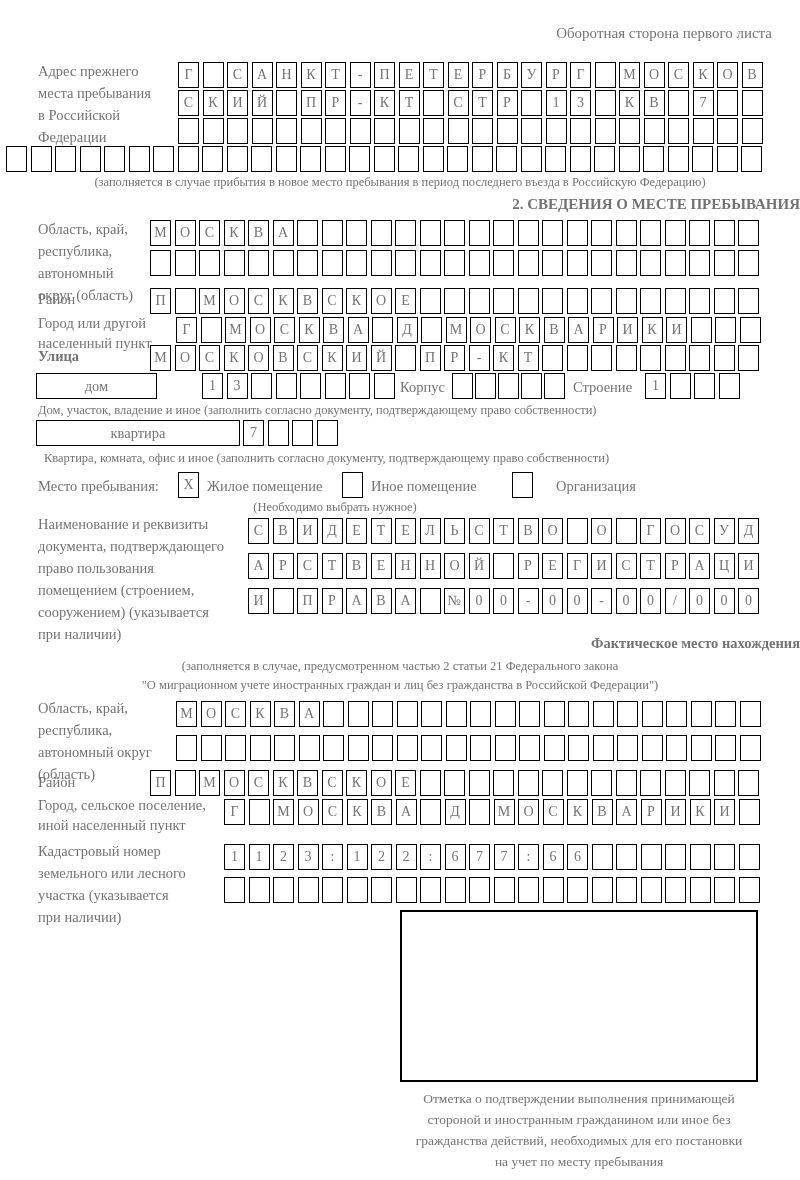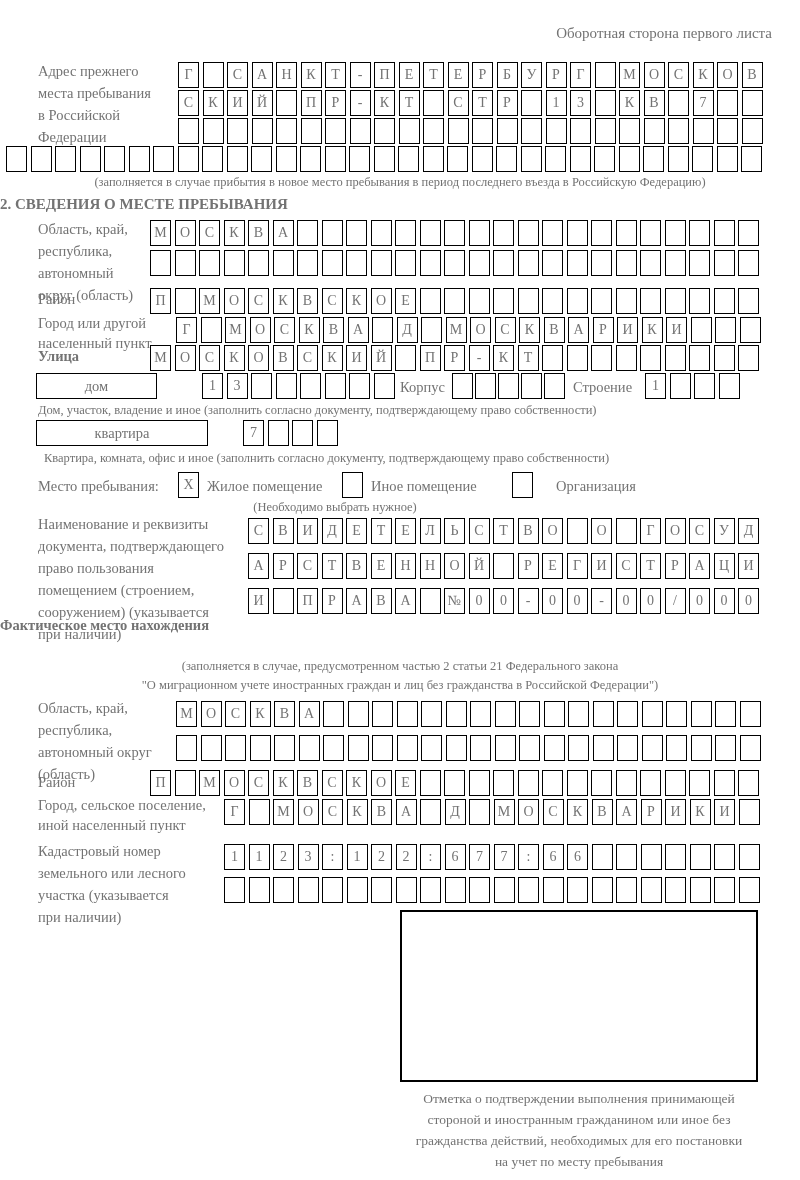--- a/index.html
+++ b/index.html
@@ -7,21 +7,21 @@
          font-family:"Liberation Serif","DejaVu Serif",serif; color:#737373; overflow:hidden;}
   .cells {position:absolute; display:flex;}
   .cell {flex:0 0 auto; width:21px; height:26px; border:1.5px solid #000; margin-right:3.5px;
          display:flex; align-items:center; justify-content:center; font-size:14px;
          box-sizing:border-box; background:#fff;}
   .cells.sm .cell {margin-right:2px;}
   .label {position:absolute; font-size:14.5px; line-height:22px; white-space:pre-line;}
   .lh20 {line-height:20px;}
   .note {position:absolute; font-size:12.5px; white-space:pre-line;}
   .center {left:0; right:0; text-align:center;}
-  .title {position:absolute; left:0; right:0; text-align:left; font-weight:bold;}
+  .title {position:absolute; left:0; right:0; text-align:right; font-weight:bold;}
   .wbox {position:absolute; height:26px; border:1.5px solid #000; box-sizing:border-box;
          display:flex; align-items:center; justify-content:center; font-size:14.5px; background:#fff;}
   .cbox {position:absolute; width:21px; height:26px; border:1.5px solid #000; box-sizing:border-box;
          display:flex; align-items:center; justify-content:center; font-size:14px; background:#fff;}
   .stamp {position:absolute; border:2px solid #000; background:#fff; box-sizing:border-box;}
 </style>
 </head>
 <body>
 
 <div class="page">
@@ -314,21 +314,21 @@
     </div>
   <div class="label" style="left:573px; top:376px;">Строение</div>
   <div class="cells" style="left:645px; top:373px;">
       <span class="cell">1</span>
       <span class="cell"></span>
       <span class="cell"></span>
       <span class="cell"></span>
     </div>
   <div class="note" style="left:38px; top:403px;">Дом, участок, владение и иное (заполнить согласно документу, подтверждающему право собственности)</div>
 
-  <div class="wbox" style="left:36px; top:420px; width:172px;">квартира</div>
+  <div class="wbox" style="left:36px; top:420px; width:204px;">квартира</div>
   <div class="cells" style="left:243px; top:420px;">
       <span class="cell">7</span>
       <span class="cell"></span>
       <span class="cell"></span>
       <span class="cell"></span>
     </div>
   <div class="note" style="left:38px; top:451px;margin-left:6px;">Квартира, комната, офис и иное (заполнить согласно документу, подтверждающему право собственности)</div>
 
   <div class="label" style="left:38px; top:475px;">Место пребывания:</div>
   <div class="cbox" style="left:178px; top:472px;">X</div>
@@ -408,21 +408,21 @@
       <span class="cell">0</span>
       <span class="cell">-</span>
       <span class="cell">0</span>
       <span class="cell">0</span>
       <span class="cell">/</span>
       <span class="cell">0</span>
       <span class="cell">0</span>
       <span class="cell">0</span>
     </div>
 
-  <div class="title" style="top:617px; font-size:14.5px;">Фактическое место нахождения</div>
+  <div class="title" style="top:635px; font-size:14.5px;">Фактическое место нахождения</div>
   <div class="note center" style="top:657px; line-height:19px;">(заполняется в случае, предусмотренном частью 2 статьи 21 Федерального закона
 "О миграционном учете иностранных граждан и лиц без гражданства в Российской Федерации")</div>
 
   <div class="label" style="left:38px; top:697px;">Область, край,
 республика,
 автономный округ
 (область)</div>
   <div class="cells" style="left:176px; top:701px;">
       <span class="cell">М</span>
       <span class="cell">О</span>

